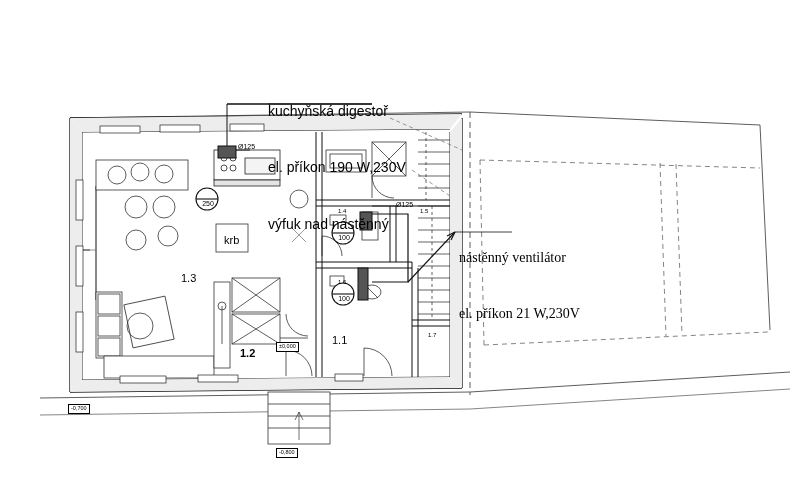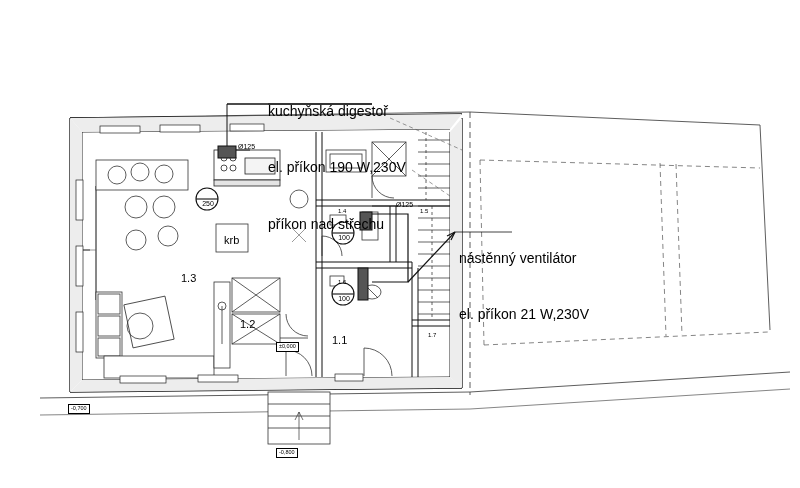--- a/index.html
+++ b/index.html
@@ -259,33 +259,33 @@
     <path d="M390 118 L462 150" stroke-dasharray="4 3"></path>
     <path d="M412 170 L450 196" stroke-dasharray="4 3"></path>
     <path d="M90 250 L96 250"></path>
     <path d="M292 228 L306 242 M306 228 L292 242"></path>
   </g>
 </svg>
 
 <div class="anno" style="left:268px; top:64px;">
   <div>kuchyňská digestoř</div>
   <div>el. příkon 190 W,230V</div>
-  <div>příkon nad střechu</div>
+  <div>výfuk nad nástěnný</div>
 </div>
 
-<div class="anno" style="left:459px; top:211px;">
+<div class="anno" style="left:459px; top:211px;font-family:Liberation Serif, serif;">
   <div>nástěnný ventilátor</div>
   <div>el. příkon 21 W,230V</div>
 </div>
 
 <div class="tiny" style="left:238px; top:143px; font-size:7px;">Ø125</div>
 <div class="tiny" style="left:396px; top:201px; font-size:7px;">Ø125</div>
 
 <div class="room-label" style="left:181px; top:272px;">1.3</div>
-<div class="room-label" style="left:240px; top:318px;">1.2</div>
+<div class="room-label" style="left:240px; top:347px;font-weight:bold;">1.2</div>
 <div class="room-label" style="left:332px; top:334px;text-align:center;">1.1</div>
 <div class="tiny" style="left:338px; top:208px;">1.4</div>
 <div class="tiny" style="left:420px; top:208px;">1.5</div>
 <div class="tiny" style="left:338px; top:279px;">1.6</div>
 <div class="tiny" style="left:428px; top:332px;">1.7</div>
 
 <div class="circ-label" style="left:198px; top:200px; width:20px;">250</div>
 <div class="circ-label" style="left:334px; top:234px; width:20px;">100</div>
 <div class="circ-label" style="left:334px; top:295px; width:20px;">100</div>
 

